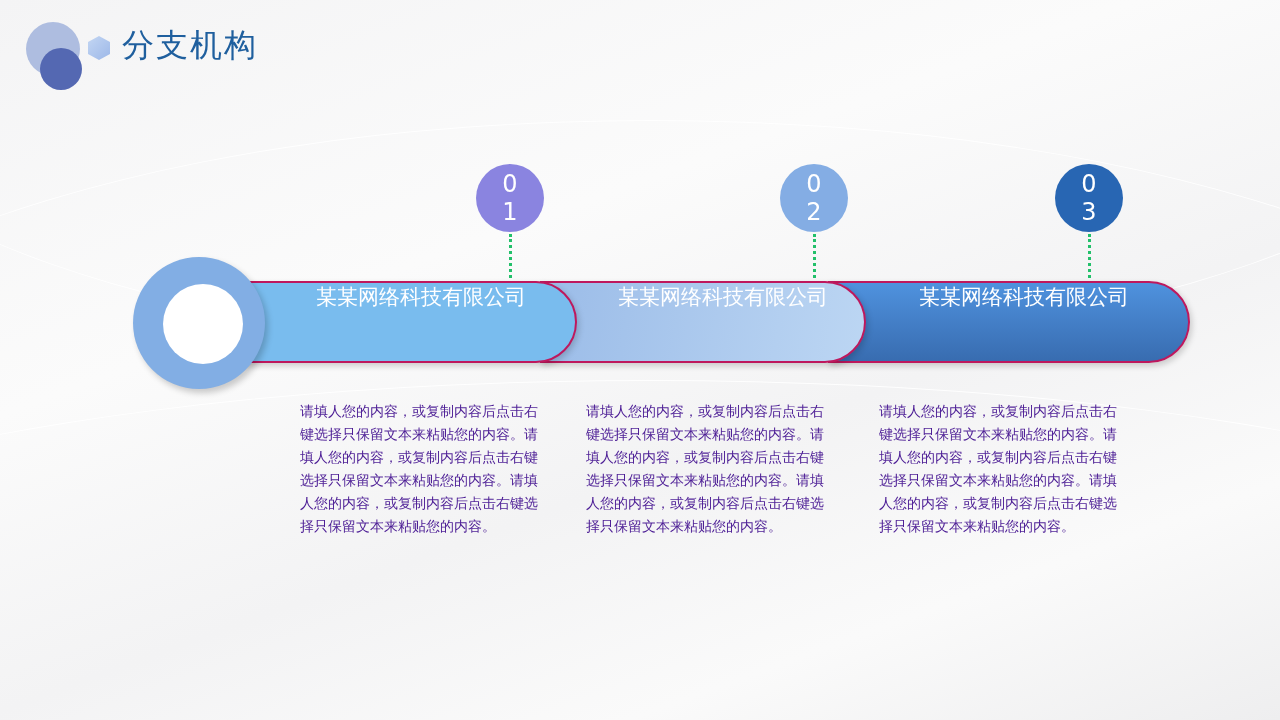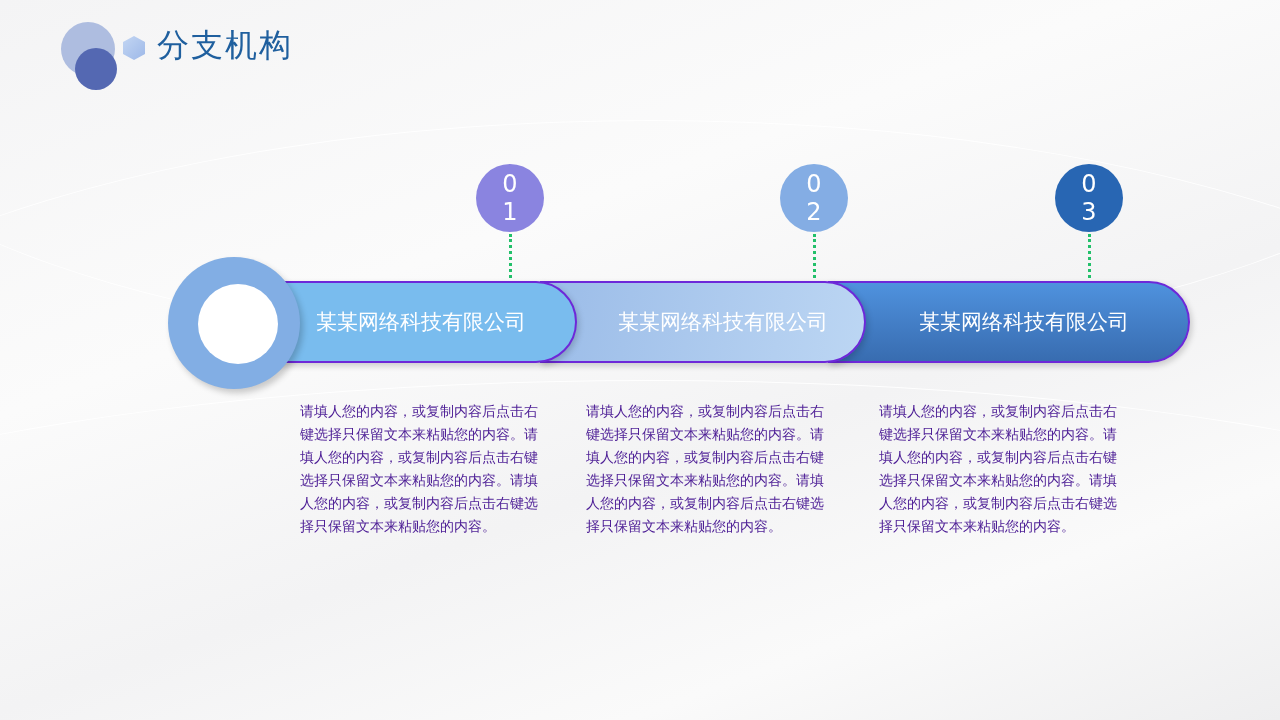--- a/index.html
+++ b/index.html
@@ -1,28 +1,28 @@
 <!DOCTYPE html>
 <html><head>
 <meta charset="utf-8">
 <style>
   html,body{margin:0;padding:0;}
   body{width:1280px;height:720px;position:relative;overflow:hidden;
     font-family:"DejaVu Sans","Liberation Sans",sans-serif;
     background:linear-gradient(160deg,#f4f4f5 0%,#fbfbfb 35%,#f3f3f4 60%,#fafafa 80%,#eeeeef 100%);}
   .wave{position:absolute;border-radius:50%;border:1px solid rgba(255,255,255,0.9);}
-  .abs{position:absolute;margin-left:35px;}
+  .abs{position:absolute;}
   .title-deco-big{left:26px;top:22px;width:54px;height:54px;border-radius:50%;background:#aebde0;}
   .title-deco-small{left:40px;top:48px;width:42px;height:42px;border-radius:50%;background:#5468b2;}
   .hex{left:88px;top:36px;width:22px;height:24px;background:linear-gradient(135deg,#c3d6f3,#9db8e8);
     clip-path:polygon(50% 0,100% 25%,100% 75%,50% 100%,0 75%,0 25%);}
   .title{left:122px;top:24px;font-size:32px;color:#1f5f9e;letter-spacing:2px;}
   .seg{position:absolute;top:281px;height:82px;border-radius:0 41px 41px 0;
-    display:flex;align-items:center;justify-content:center;color:#fff;font-size:21px;
-    border:2px solid #6d28d9;box-sizing:border-box;box-shadow:2px 3px 6px rgba(0,0,0,0.18);}
+    display:flex;align-items:flex-start;justify-content:center;color:#fff;font-size:21px;
+    border:2px solid #be185d;box-sizing:border-box;box-shadow:2px 3px 6px rgba(0,0,0,0.18);}
   .seg3{left:828px;width:362px;background:linear-gradient(180deg,#4f92de,#386cb0);padding-left:30px;}
   .seg2{left:540px;width:326px;background:linear-gradient(100deg,#9bbce8,#bcd6f3);padding-left:40px;}
   .seg1{left:215px;width:362px;background:#79bcee;padding-left:50px;}
   .ring{left:133px;top:257px;width:132px;height:132px;border-radius:50%;background:#82aee4;
     box-shadow:3px 4px 6px rgba(0,0,0,0.2);}
   .ring-inner{left:163px;top:284px;width:80px;height:80px;border-radius:50%;background:#fff;}
   .badge{position:absolute;top:164px;width:68px;height:68px;border-radius:50%;color:#fff;
     font-size:24px;line-height:28px;text-align:center;display:flex;flex-direction:column;justify-content:center;}
   .conn{position:absolute;top:234px;width:0;height:44px;border-left:3px dotted #22c06a;}
   .desc{position:absolute;top:400px;width:240px;font-size:14px;line-height:23px;color:#4c1d95;}

